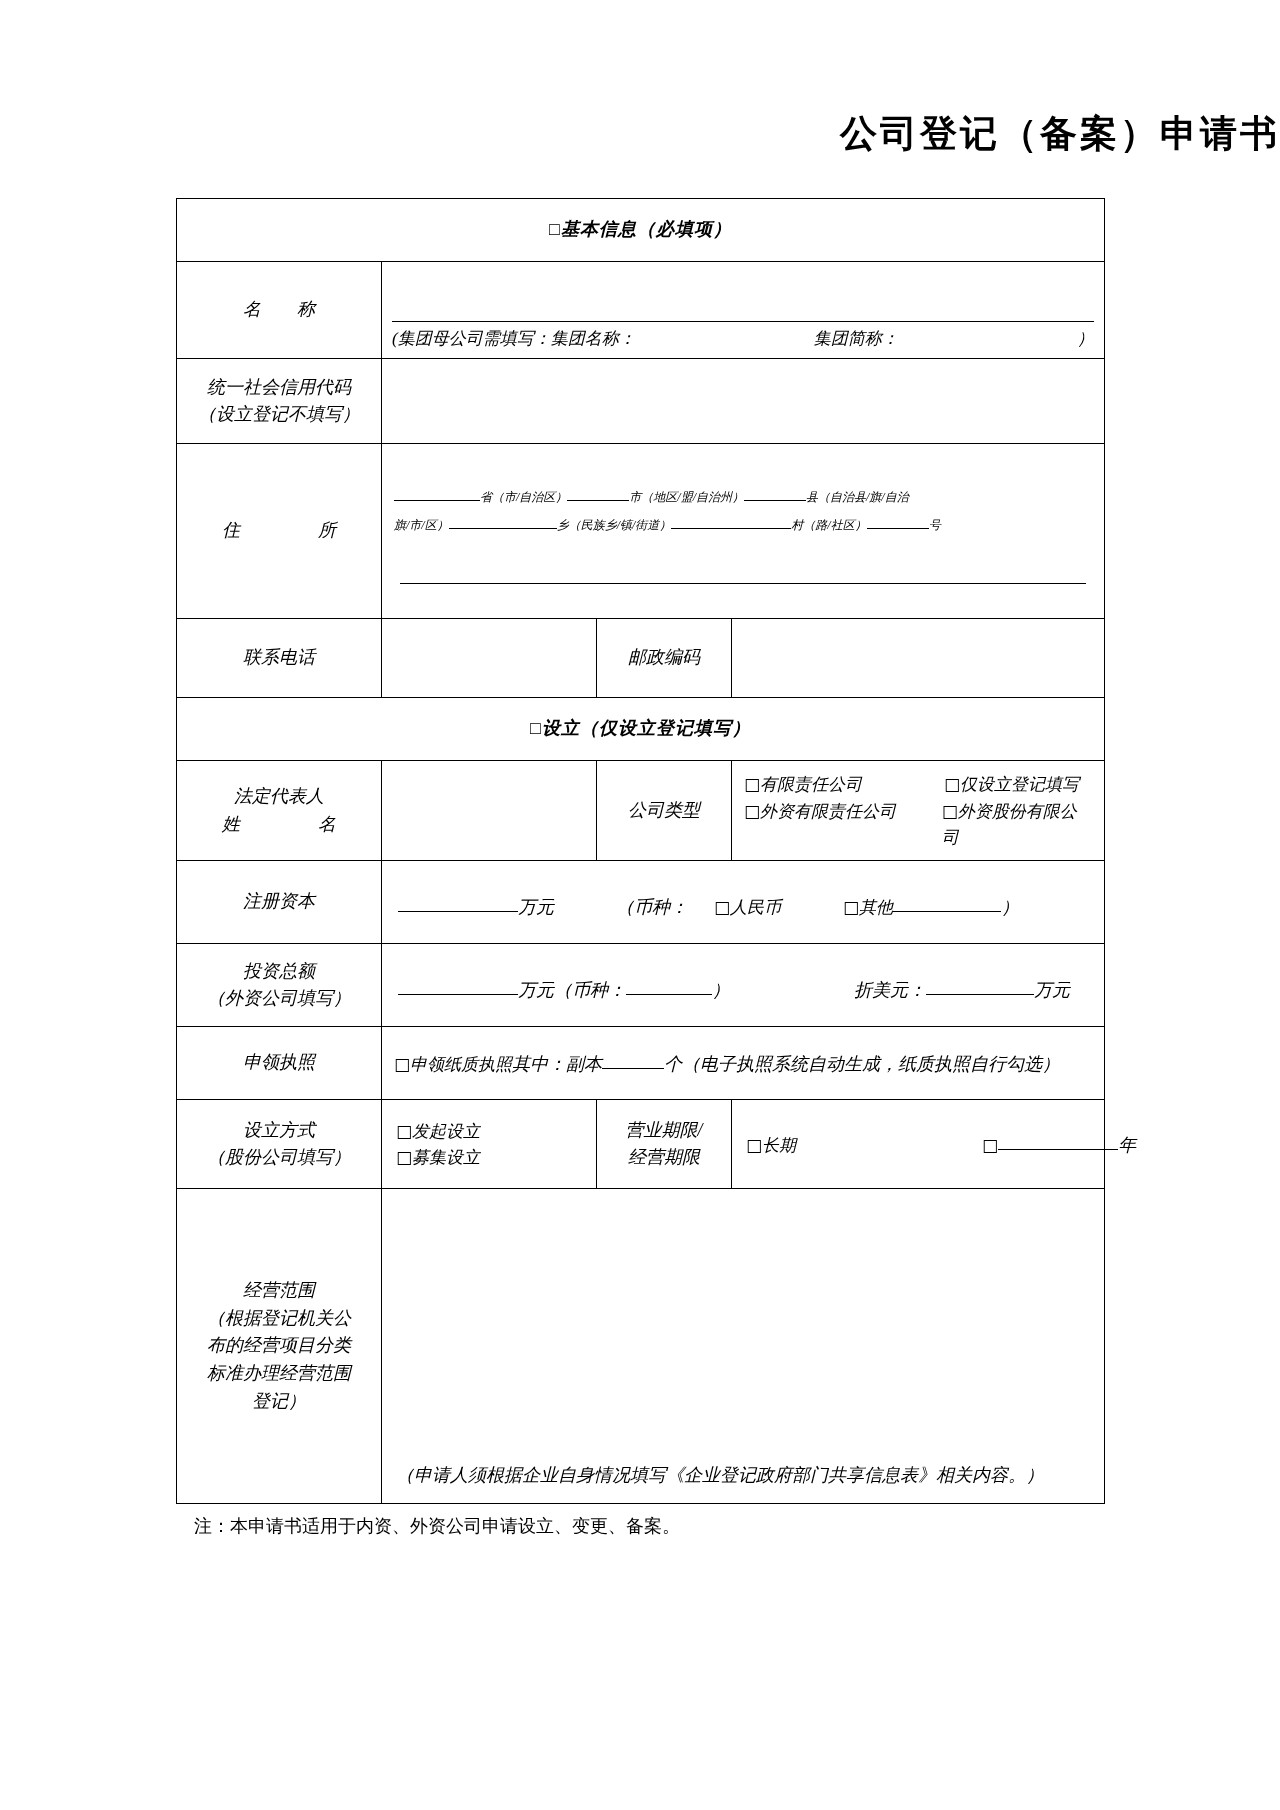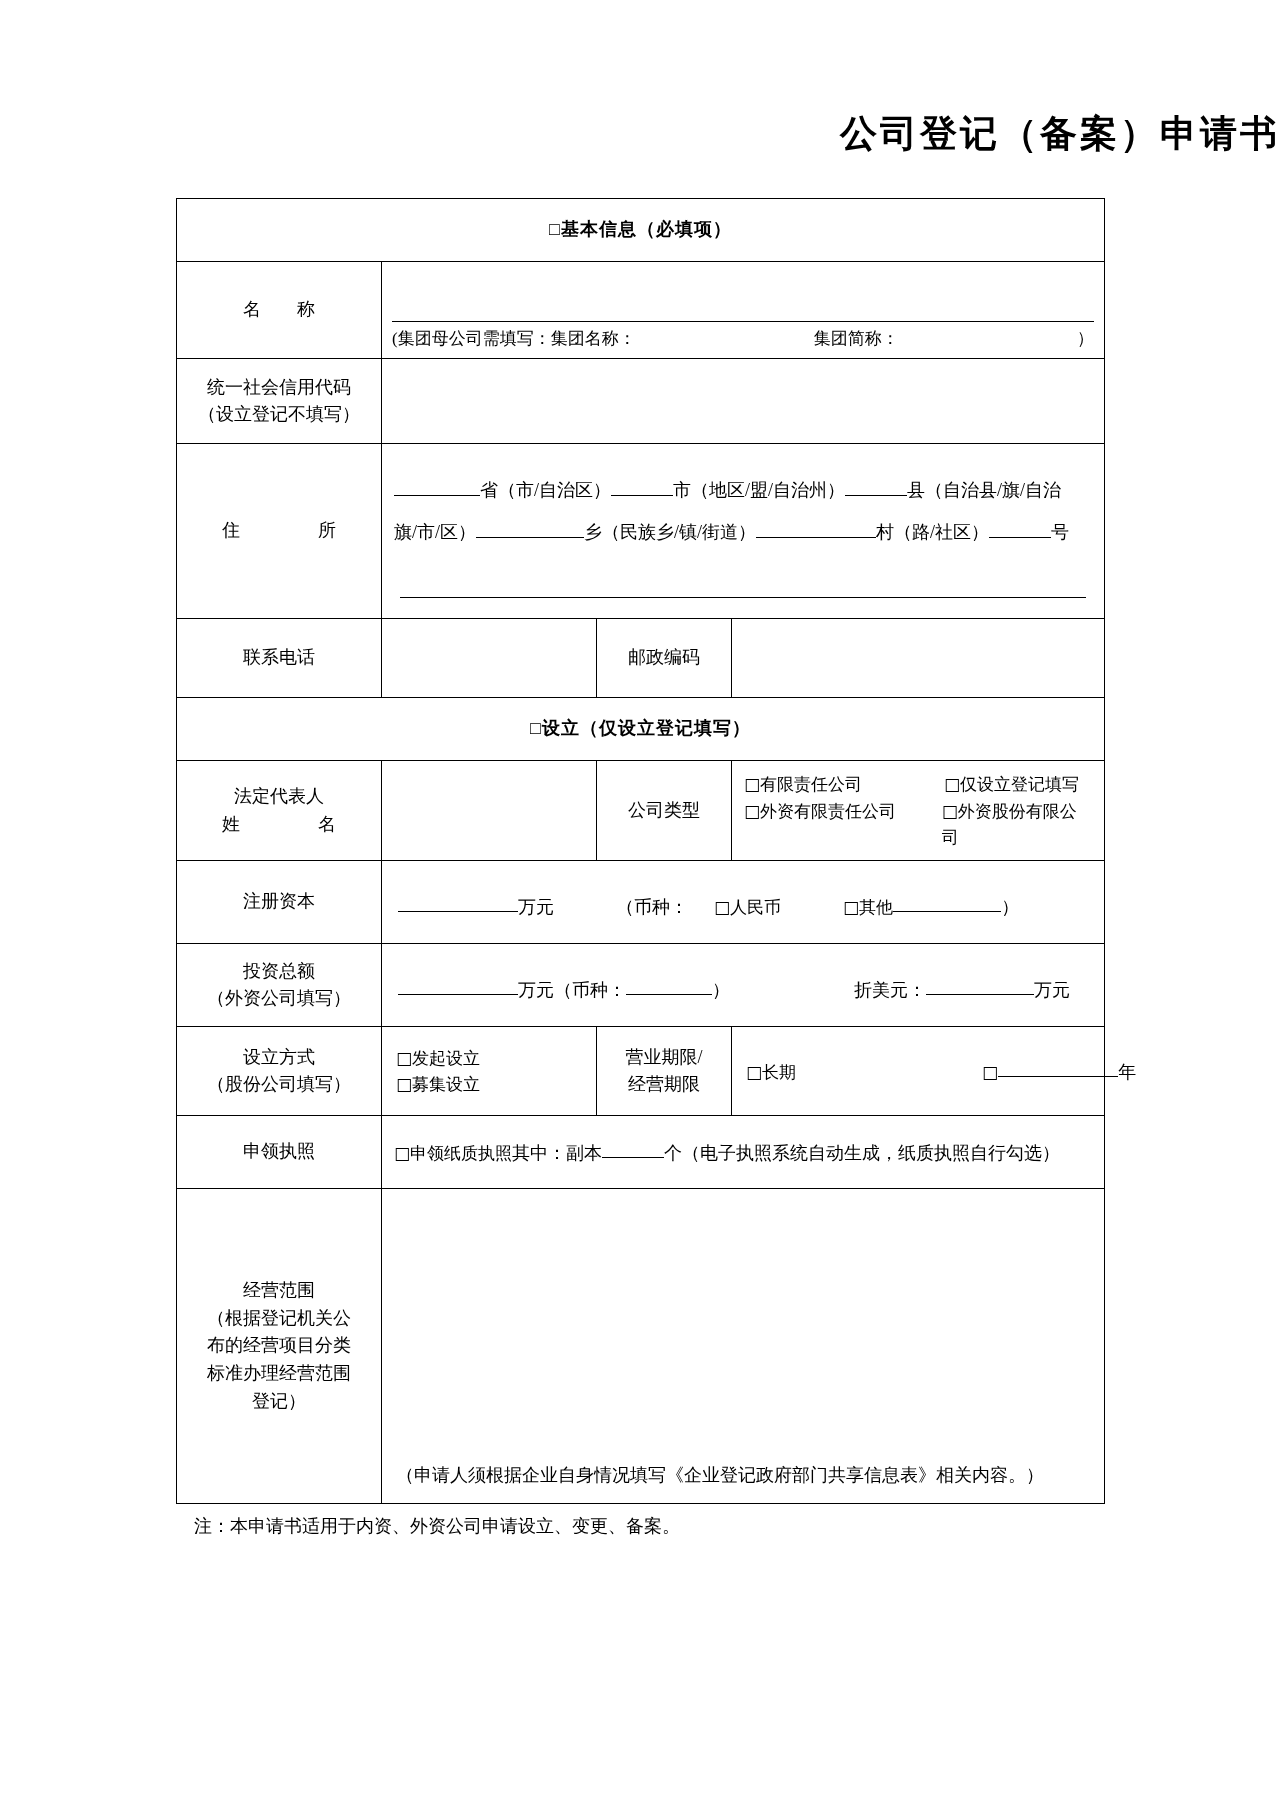--- a/index.html
+++ b/index.html
@@ -22,20 +22,21 @@
     font-size:37px;
     font-weight:700;
     letter-spacing:3px;
     padding-top:112px;
     padding-bottom:0;
     line-height:1.2;
   }
   .form-wrap{
     width:928px;
     margin:42px auto 0 auto;
+    font-style:italic;
   }
   table.form{
     width:100%;
     border-collapse:collapse;
     table-layout:fixed;
   }
   table.form td{
     border:1.6px solid #000;
     padding:0;
     vertical-align:middle;
@@ -85,21 +86,21 @@
     display:flex;
     align-items:center;
     white-space:nowrap;
   }
   .note-line .grow{flex:1 1 auto;}
   .addr-cell{
     padding:14px 12px 10px 12px !important;
     height:150px;
   }
   .addr-line{
-    font-size:18px;
+    font-size:12px;
     line-height:2.35;
     white-space:nowrap;
   }
   .u{
     display:inline-block;
     border-bottom:1.3px solid #000;
     vertical-align:baseline;
     height:1.1em;
   }
   .u-s{width:62px;}
@@ -261,41 +262,41 @@
           <td class="lbl" style="height:66px">
             <div>投资总额</div>
             <div>（外资公司填写）</div>
           </td>
           <td class="cap-cell" colspan="3">
             <span class="u u-xl"></span><span>万元（币种：</span><span class="u u-m"></span><span>）</span><span class="sp"></span><span class="sp"></span><span>折美元：</span><span class="u u-l"></span><span>万元</span>
           </td>
         </tr>
 
         <tr>
+          <td class="lbl" style="height:56px">申领执照</td>
+          <td class="lic-cell" colspan="3">
+            <span class="cb">□申领纸质执照</span><span class="sp-sm"></span><span class="sp-sm"></span><span>其中：副本</span><span class="u u-s"></span><span>个（电子执照系统自动生成，纸质执照自行勾选）</span>
+          </td>
+        </tr>
+
+        <tr>
           <td class="lbl" style="height:72px">
             <div>设立方式</div>
             <div>（股份公司填写）</div>
           </td>
           <td class="setup-way">
             <div class="cb">□发起设立</div>
             <div class="cb">□募集设立</div>
           </td>
           <td class="lbl">
             <div>营业期限/</div>
             <div>经营期限</div>
           </td>
           <td class="cap-cell" style="padding:10px 14px !important">
             <span class="cb">□长期</span><span class="sp"></span><span class="sp"></span><span class="sp"></span><span class="cb">□</span><span class="u u-xl"></span><span>年</span>
-          </td>
-        </tr>
-
-        <tr>
-          <td class="lbl" style="height:56px">申领执照</td>
-          <td class="lic-cell" colspan="3">
-            <span class="cb">□申领纸质执照</span><span class="sp-sm"></span><span class="sp-sm"></span><span>其中：副本</span><span class="u u-s"></span><span>个（电子执照系统自动生成，纸质执照自行勾选）</span>
           </td>
         </tr>
 
         <tr>
           <td class="scope-lbl">
             <div>经营范围</div>
             <div>（根据登记机关公</div>
             <div>布的经营项目分类</div>
             <div>标准办理经营范围</div>
             <div>登记）</div>

